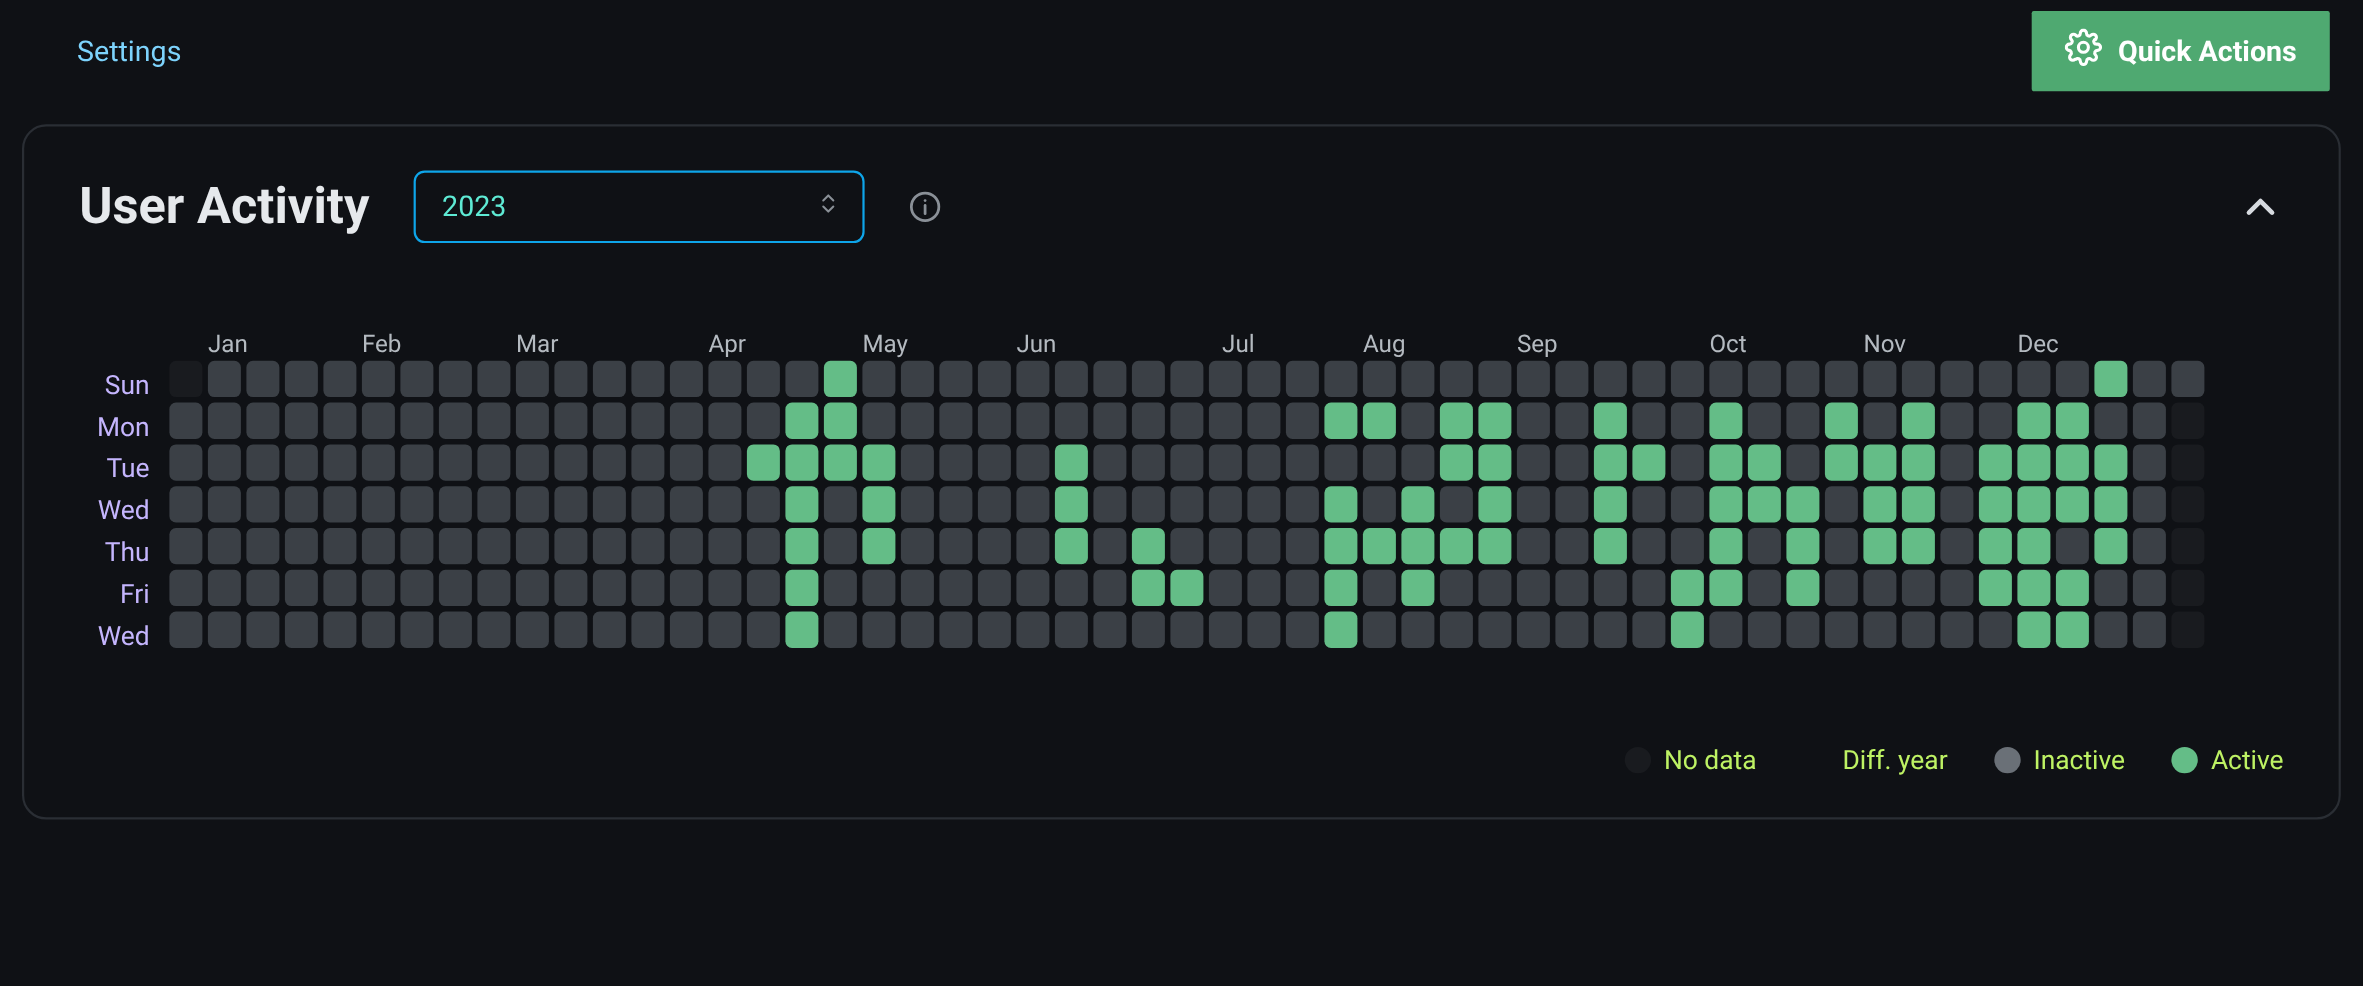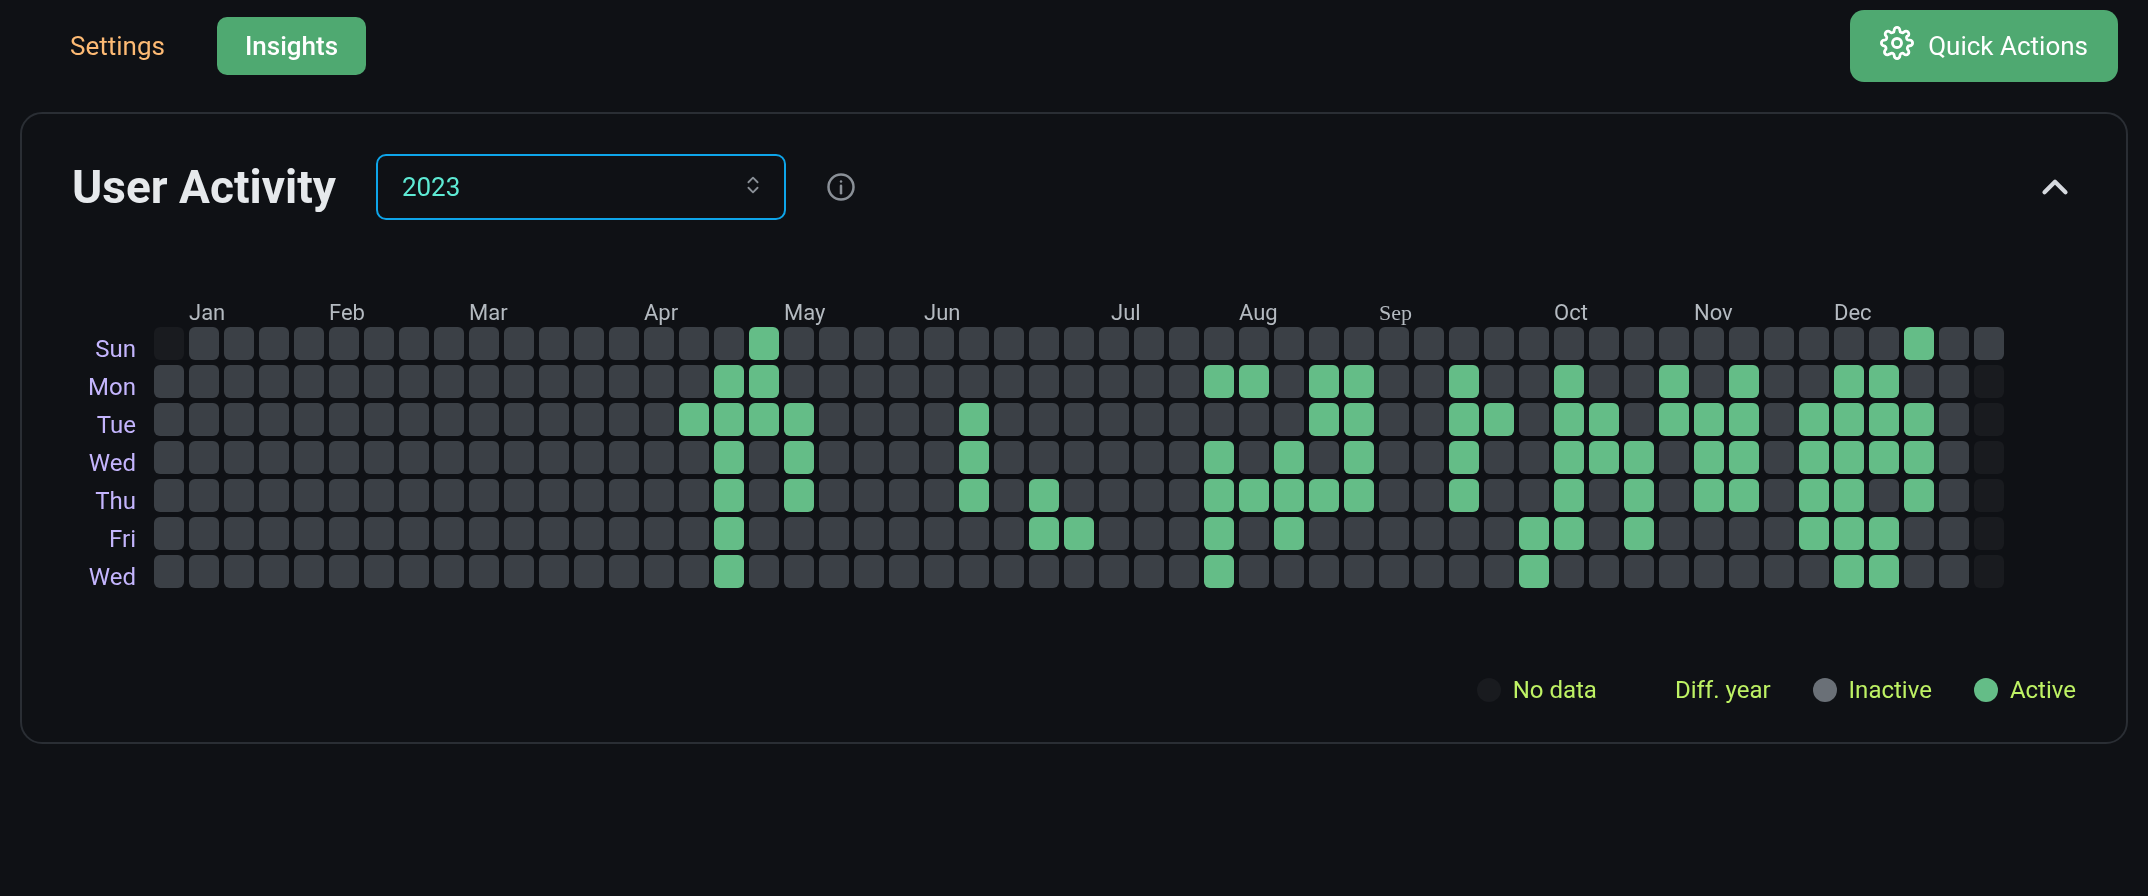--- a/index.html
+++ b/index.html
@@ -13,40 +13,40 @@
   }
   .topbar {
     display: flex;
     align-items: center;
     padding: 10px 30px 18px 42px;
     gap: 24px;
   }
   .tab {
     padding: 14px 28px;
     border-radius: 10px;
-    color: #fdba74;
+    color: #7dd3fc;
     font-size: 26px;
     cursor: pointer;
   }
   .tab.active {
     background: #4fa971;
     color: #ffffff;
     font-weight: 500;
   }
   .spacer { flex: 1; }
   .quick-actions {
     display: flex;
     align-items: center;
     gap: 14px;
     background: #4fa971;
     color: #ffffff;
     padding: 16px 30px;
-    border-radius: 14px;
+    border-radius: 2px;
     font-size: 26px;
-    font-weight: 400;
+    font-weight: 700;
     cursor: pointer;
   }
   .quick-actions svg { stroke: #fff; }
 
   .panel {
     margin: 12px 20px;
     border: 2px solid #2a2e34;
     border-radius: 22px;
     padding: 40px 50px 40px 50px;
     position: relative;
@@ -154,21 +154,20 @@
   .sw.nodata { background: #191b1f; }
   .sw.diff   { background: transparent; }
   .sw.inact  { background: #6a7077; }
   .sw.act    { background: #64bd87; }
 </style>
 </head>
 <body>
 
 <div class="topbar">
   <div class="tab">Settings</div>
-  <div class="tab active">Insights</div>
   <div class="spacer"></div>
   <div class="quick-actions">
     <span>
       <svg width="34" height="34" viewBox="0 0 24 24" fill="none" stroke="currentColor" stroke-width="2" stroke-linecap="round" stroke-linejoin="round">
           <circle cx="12" cy="12" r="3.2"></circle>
           <path d="M19.4 15a1.7 1.7 0 0 0 .34 1.87l.06.06a2 2 0 1 1-2.83 2.83l-.06-.06a1.7 1.7 0 0 0-1.87-.34 1.7 1.7 0 0 0-1 1.56V21a2 2 0 1 1-4 0v-.09a1.7 1.7 0 0 0-1-1.56 1.7 1.7 0 0 0-1.87.34l-.6.06a2 2 0 1 1-2.83-2.83l.06-.06a1.7 1.7 0 0 0 .34-1.87 1.7 1.7 0 0 0-1.56-1H3a2 2 0 1 1 0-4h.09a1.7 1.7 0 0 0 1.56-1 1.7 1.7 0 0 0-.34-1.87l-.06-.06a2 2 0 1 1 2.83-2.83l.06.06c.5.5 1.24.64 1.87.34.61-.25 1-.85 1-1.51V3a2 2 0 1 1 4 0v.09c0 .66.39 1.26 1 1.51.63.3 1.37.16 1.87-.34l.06-.06a2 2 0 1 1 2.83 2.83l-.6.06a1.7 1.7 0 0 0-.34 1.87c.25.61.85 1 1.51 1H21a2 2 0 1 1 0 4h-.09c-.66 0-1.26.39-1.51 1z"></path>
         </svg>
     </span>
     <span>Quick Actions</span>
   </div>
@@ -239,21 +238,21 @@
           <span class="month-spacer" style="width: 175px;"></span>
           <span class="month-spacer" style="width: 0px; position: relative;">
             <span style="position: absolute; left: 12px;">Jul</span>
           </span>
           <span class="month-spacer" style="width: 140px;"></span>
           <span class="month-spacer" style="width: 0px; position: relative;">
             <span style="position: absolute; left: 0px;">Aug</span>
           </span>
           <span class="month-spacer" style="width: 140px;"></span>
           <span class="month-spacer" style="width: 0px; position: relative;">
-            <span style="position: absolute; left: 0px; font-family: Liberation Serif, serif;">Sep</span>
+            <span style="position: absolute; left: 0px;">Sep</span>
           </span>
           <span class="month-spacer" style="width: 175px;"></span>
           <span class="month-spacer" style="width: 0px; position: relative;">
             <span style="position: absolute; left: 0px;">Oct</span>
           </span>
           <span class="month-spacer" style="width: 140px;"></span>
           <span class="month-spacer" style="width: 0px; position: relative;">
             <span style="position: absolute; left: 0px;">Nov</span>
           </span>
           <span class="month-spacer" style="width: 140px;"></span>

